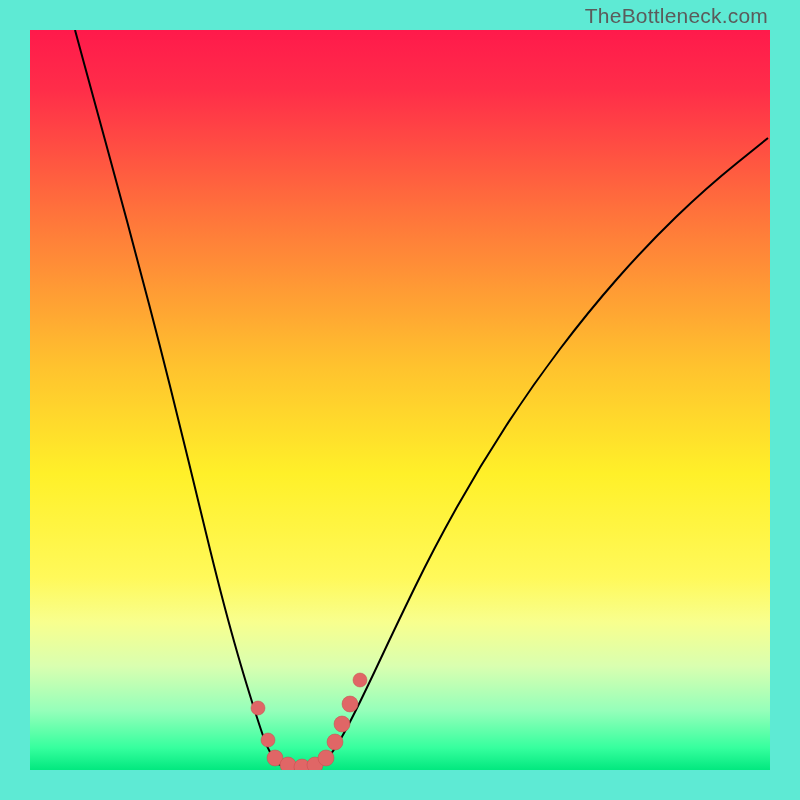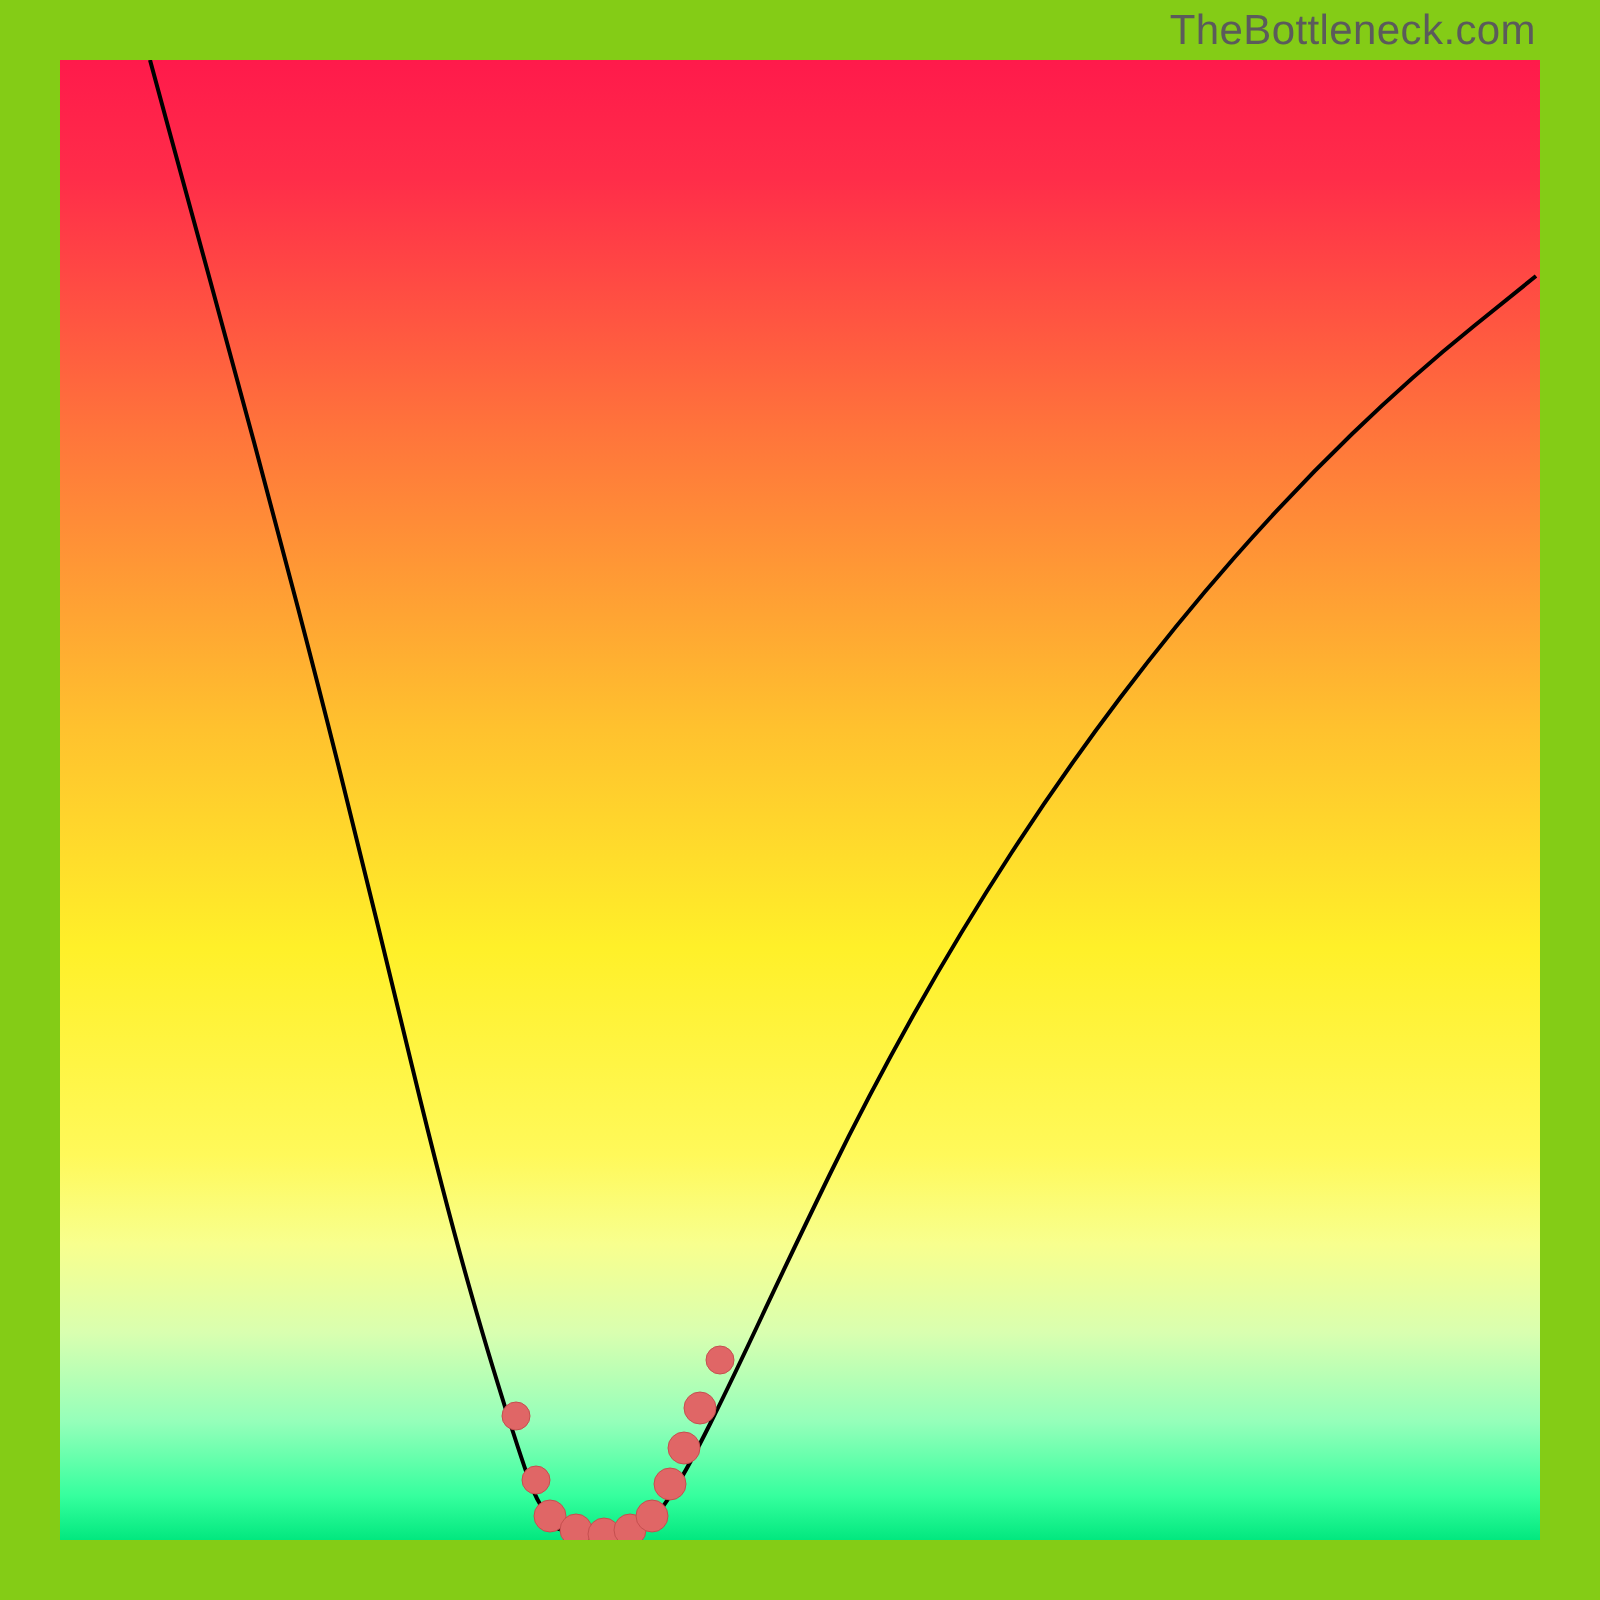--- a/index.html
+++ b/index.html
@@ -8,21 +8,21 @@
     width: 800px;
     height: 800px;
     background: #000;
     overflow: hidden;
     font-family: Arial, Helvetica, sans-serif;
   }
   .frame {
     position: absolute;
     left: 0; top: 0;
     width: 800px; height: 800px;
-    background: #84cc16;
+    background: #5eead4;
   }
   .plot {
     position: absolute;
     left: 30px;
     top: 30px;
     width: 740px;
     height: 740px;
     overflow: hidden;
   }
   .gradient {

